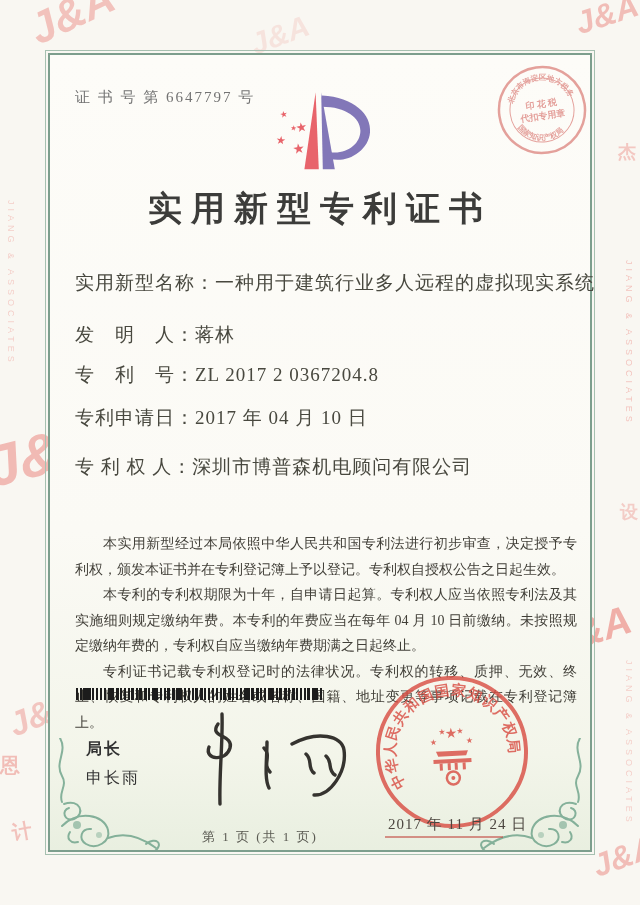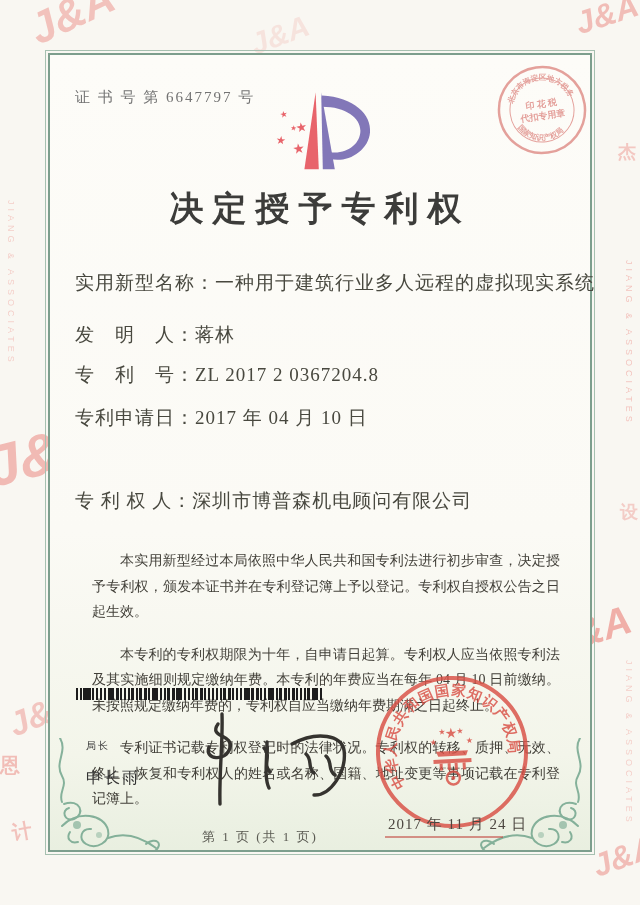--- a/index.html
+++ b/index.html
@@ -20,27 +20,27 @@
          border:2px solid #7d9e8d;
          background:linear-gradient(180deg,#fdfcf8 0%,#fbfaf5 60%,#f3f5ea 88%,#e9efe0 100%);}
 
   
   .cert-no{position:absolute;left:75px;top:88px;font-size:15px;letter-spacing:2px;color:#737373;}
   .title{position:absolute;left:0;top:186px;width:640px;text-align:center;
          font-size:34px;font-weight:bold;letter-spacing:9px;color:#3c3c3a;}
   .field-row{position:absolute;left:75px;font-size:19px;color:#48483f;letter-spacing:1px;white-space:nowrap;}
   .paras{position:absolute;left:75px;top:531px;width:502px;font-size:14px;line-height:25.5px;
          color:#413f38;text-align:justify;}
-  .paras p{margin:17px;text-indent:2em;}
+  .paras p{margin:0;text-indent:2em;}
   .barcode{position:absolute;left:76px;top:688px;width:248px;height:12px;
      background:
        repeating-linear-gradient(90deg,#1c1c1c 0 2px,transparent 2px 4px),
        repeating-linear-gradient(90deg,#1c1c1c 0 1px,transparent 1px 7px),
        repeating-linear-gradient(90deg,transparent 0 9px,#1c1c1c 9px 12px,transparent 12px 23px);}
-  .signer-title{position:absolute;left:86px;top:739px;font-size:10px;color:#333;letter-spacing:2px;}
+  .signer-title{position:absolute;left:86px;top:739px;font-size:16px;color:#333;letter-spacing:2px;font-weight:bold;}
   .signer-name{position:absolute;left:86px;top:768px;font-size:16px;color:#333;letter-spacing:2px;}
   .issue-date{position:absolute;left:388px;top:815px;font-size:15px;color:#4c4640;letter-spacing:1px;z-index:5;}
   .date-line{position:absolute;left:385px;top:836px;width:118px;height:2px;background:#c04038;opacity:.55;}
   .page-footer{position:absolute;left:0;top:828px;width:520px;text-align:center;
          font-size:13px;color:#5a5a52;letter-spacing:2px;}
 
   .ornament{position:absolute;opacity:.8;}
   .flip{transform:scaleX(-1);}
 </style>
 </head>
@@ -102,35 +102,35 @@
       <text x="40" y="55" font-size="9" transform="rotate(8 40 55)">★</text>
       <text x="48" y="58" font-size="16" transform="rotate(-10 48 58)">★</text>
       <text x="22" y="72" font-size="14" transform="rotate(6 22 72)">★</text>
       <text x="44" y="85" font-size="17" transform="rotate(-8 44 85)">★</text>
     </g>
     <polygon points="72,8 58,104 76,104" fill="#e8646b"></polygon>
     <polygon points="79,8 81,104 96,104" fill="#8277b8"></polygon>
     <path fill="#8277b8" d="M80,12 C120,14 142,36 140,58 C138,82 110,97 90,91 C85,89 86,82 92,83 C112,85 128,72 128,56 C128,40 110,26 80,26 Z"></path>
   </svg>
 
-  <div class="title">决定授予专利权</div>
+  <div class="title">实用新型专利证书</div>
 
   <div class="field-row" style="top:270px;">
     <span>实用新型名称：</span><span>一种用于建筑行业多人远程的虚拟现实系统</span>
   </div>
   <div class="field-row" style="top:322px;">
     <span>发　明　人：</span><span>蒋林</span>
   </div>
   <div class="field-row" style="top:362px;">
     <span>专　利　号：</span><span>ZL 2017 2 0367204.8</span>
   </div>
   <div class="field-row" style="top:405px;">
     <span>专利申请日：</span><span>2017 年 04 月 10 日</span>
   </div>
-  <div class="field-row" style="top:454px;margin-top:34px;">
+  <div class="field-row" style="top:454px;">
     <span>专 利 权 人：</span><span>深圳市博普森机电顾问有限公司</span>
   </div>
 
   <div class="paras">
     <p>本实用新型经过本局依照中华人民共和国专利法进行初步审查，决定授予专利权，颁发本证书并在专利登记簿上予以登记。专利权自授权公告之日起生效。</p>
     <p>本专利的专利权期限为十年，自申请日起算。专利权人应当依照专利法及其实施细则规定缴纳年费。本专利的年费应当在每年 04 月 10 日前缴纳。未按照规定缴纳年费的，专利权自应当缴纳年费期满之日起终止。</p>
     <p>专利证书记载专利权登记时的法律状况。专利权的转移、质押、无效、终止、恢复和专利权人的姓名或名称、国籍、地址变更等事项记载在专利登记簿上。</p>
   </div>
 
   <div class="barcode"></div>

